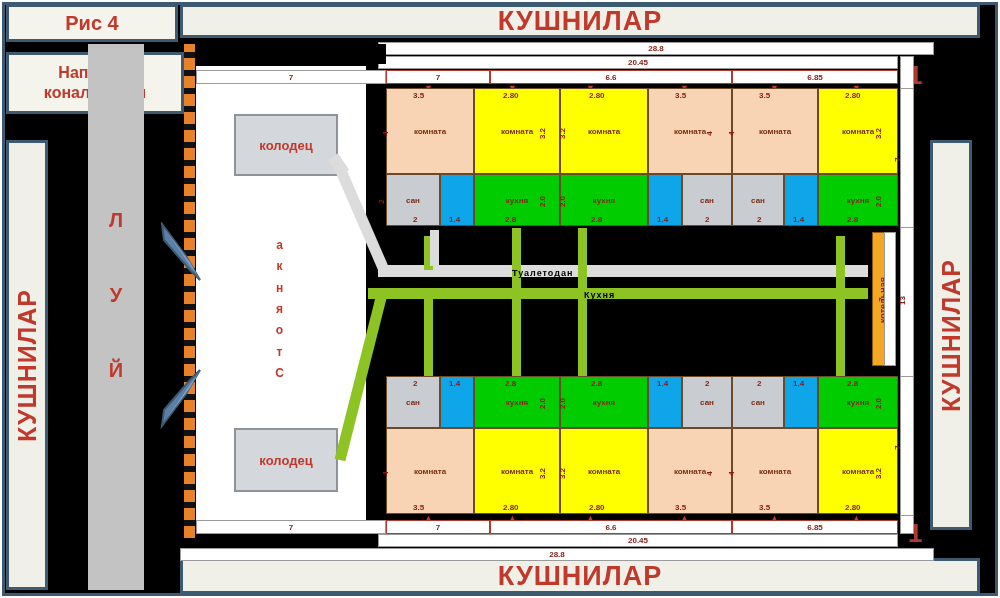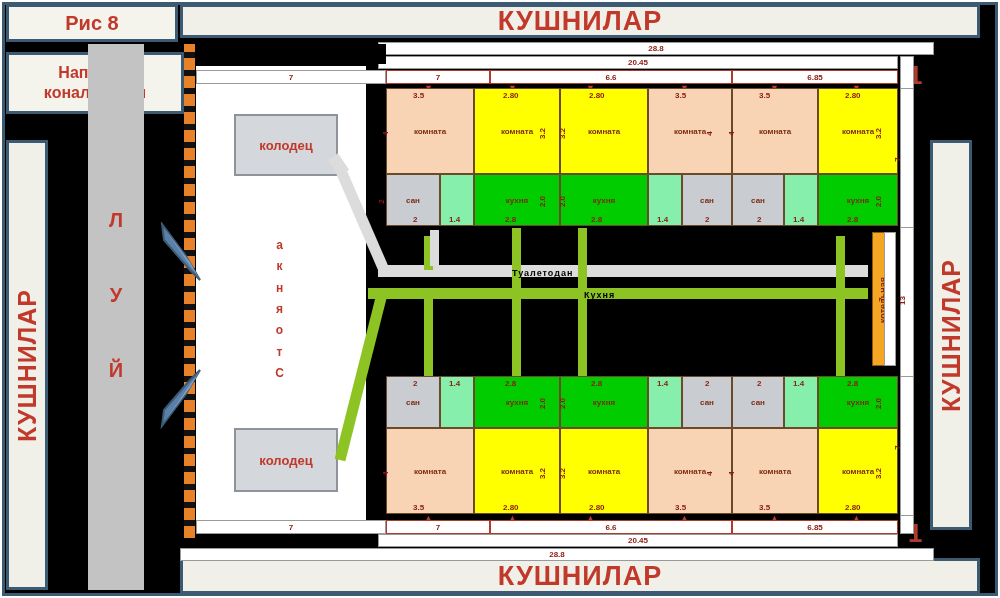--- a/index.html
+++ b/index.html
@@ -100,21 +100,21 @@
   .dim {
     position:absolute; font-size:8px; font-weight:bold; color:#8b1a10;
     white-space:nowrap;
   }
   .dim-v { transform: rotate(-90deg); transform-origin: center; }
 
   .c-peach { background:#f8d4b4; }
   .c-yellow{ background:#ffff00; }
   .c-green { background:#00cc00; }
   .c-grey  { background:#c9ccd1; }
-  .c-white { background:#86efac; }
+  .c-white { background:#0ea5e9; }
 
   
   .rail {
     position:absolute; background:#ffffff; border:1px solid #9a9a9a;
     display:flex; align-items:center; justify-content:center;
     font-size:8px; font-weight:bold; color:#8b1a10;
   }
   .rail-red { border-color:#b03a2e; }
 
   
@@ -156,21 +156,21 @@
 
   <div class="banner abs banner-left">
     <span>КУШНИЛАР</span>
   </div>
 
   <div class="banner abs banner-right">
     <span>КУШНИЛАР</span>
   </div>
 
   <div class="label-box abs fig-box">
-    <span>Рис 8</span>
+    <span>Рис 4</span>
   </div>
 
   <div class="label-box abs dir-box">
     <span>Направ-я</span>
     <span>конализации</span>
   </div>
 
   <div class="road abs">
     <div class="road-letter" style="top:165px;">Л</div>
     <div class="road-letter" style="top:240px;">У</div>

